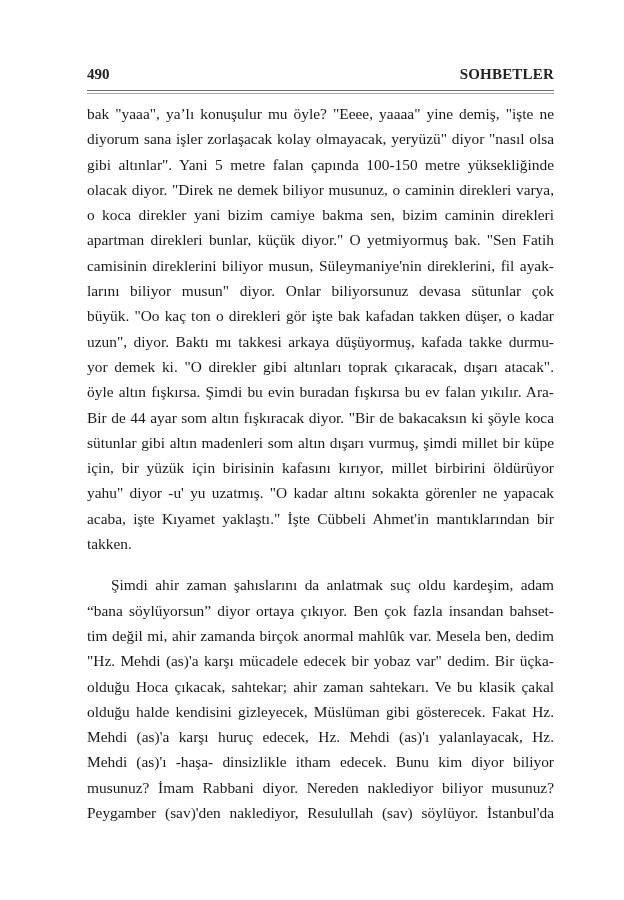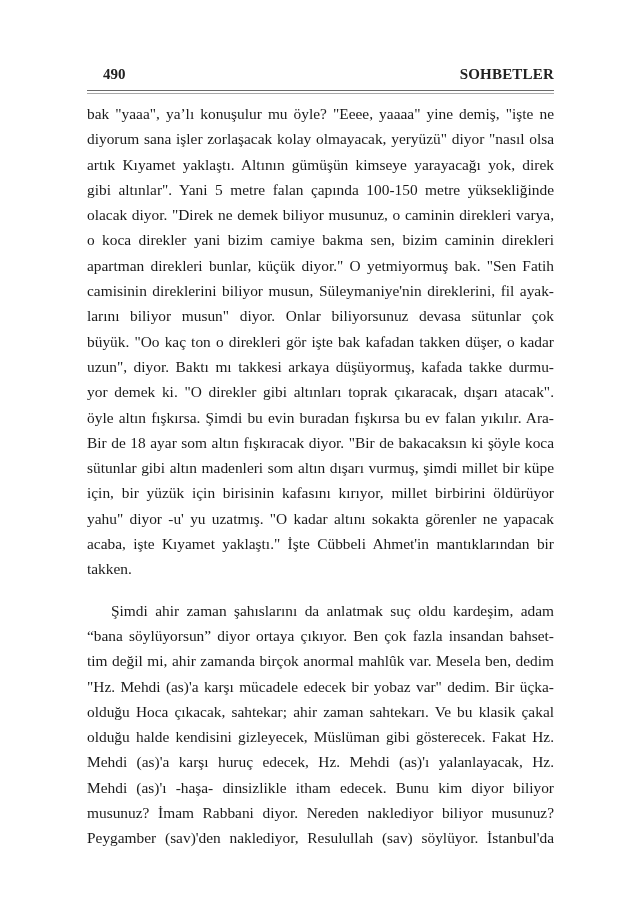--- a/index.html
+++ b/index.html
@@ -26,21 +26,21 @@
       top: 66px;
       left: 0;
       width: 467px;
       height: 20px;
       font-weight: bold;
       font-size: 15px;
       color: #222;
     }
     .page-number {
       position: absolute;
-      left: 16px;
+      left: 0;
       top: 0;
     }
     .section-title {
       position: absolute;
       right: 0;
       top: 0;
       letter-spacing: 0.2px;
     }
     .head-rule {
       position: absolute;
@@ -90,32 +90,31 @@
     <span class="page-number">490</span>
     <span class="section-title">SOHBETLER</span>
   </div>
   <div class="head-rule"></div>
   <div class="head-rule-2"></div>
 
   <div class="body-text">
     <div id="para-0">
         <span class="line">bak "yaaa", ya’lı konuşulur mu öyle? "Eeee, yaaaa" yine demiş, "işte ne</span>
         <span class="line">diyorum sana işler zorlaşacak kolay olmayacak, yeryüzü" diyor "nasıl olsa</span>
-        <span class="line">artık Kıyamet yaklaştı. Altının gümüşün kimseye yarayacağı yok, direk</span>
         <span class="line">gibi altınlar". Yani 5 metre falan çapında 100-150 metre yüksekliğinde</span>
         <span class="line">olacak diyor. "Direk ne demek biliyor musunuz, o caminin direkleri varya,</span>
         <span class="line">o koca direkler yani bizim camiye bakma sen, bizim caminin direkleri</span>
         <span class="line">apartman direkleri bunlar, küçük diyor." O yetmiyormuş bak. "Sen Fatih</span>
         <span class="line">camisinin direklerini biliyor musun, Süleymaniye'nin direklerini, fil ayak-</span>
         <span class="line">larını biliyor musun" diyor. Onlar biliyorsunuz devasa sütunlar çok</span>
         <span class="line">büyük. "Oo kaç ton o direkleri gör işte bak kafadan takken düşer, o kadar</span>
         <span class="line">uzun", diyor. Baktı mı takkesi arkaya düşüyormuş, kafada takke durmu-</span>
         <span class="line">yor demek ki. "O direkler gibi altınları toprak çıkaracak, dışarı atacak".</span>
         <span class="line">öyle altın fışkırsa. Şimdi bu evin buradan fışkırsa bu ev falan yıkılır. Ara-</span>
-        <span class="line">Bir de 18 ayar som altın fışkıracak diyor. "Bir de bakacaksın ki şöyle koca</span>
+        <span class="line">Bir de 44 ayar som altın fışkıracak diyor. "Bir de bakacaksın ki şöyle koca</span>
         <span class="line">sütunlar gibi altın madenleri som altın dışarı vurmuş, şimdi millet bir küpe</span>
         <span class="line">için, bir yüzük için birisinin kafasını kırıyor, millet birbirini öldürüyor</span>
         <span class="line">yahu" diyor -u' yu uzatmış. "O kadar altını sokakta görenler ne yapacak</span>
         <span class="line">acaba, işte Kıyamet yaklaştı." İşte Cübbeli Ahmet'in mantıklarından bir</span>
         <span class="line last">takken.</span>
       </div>
     <div id="para-1" style="margin-top:16px;">
         <span class="line indent">Şimdi ahir zaman şahıslarını da anlatmak suç oldu kardeşim, adam</span>
         <span class="line">“bana söylüyorsun” diyor ortaya çıkıyor. Ben çok fazla insandan bahset-</span>
         <span class="line">tim değil mi, ahir zamanda birçok anormal mahlûk var. Mesela ben, dedim</span>

